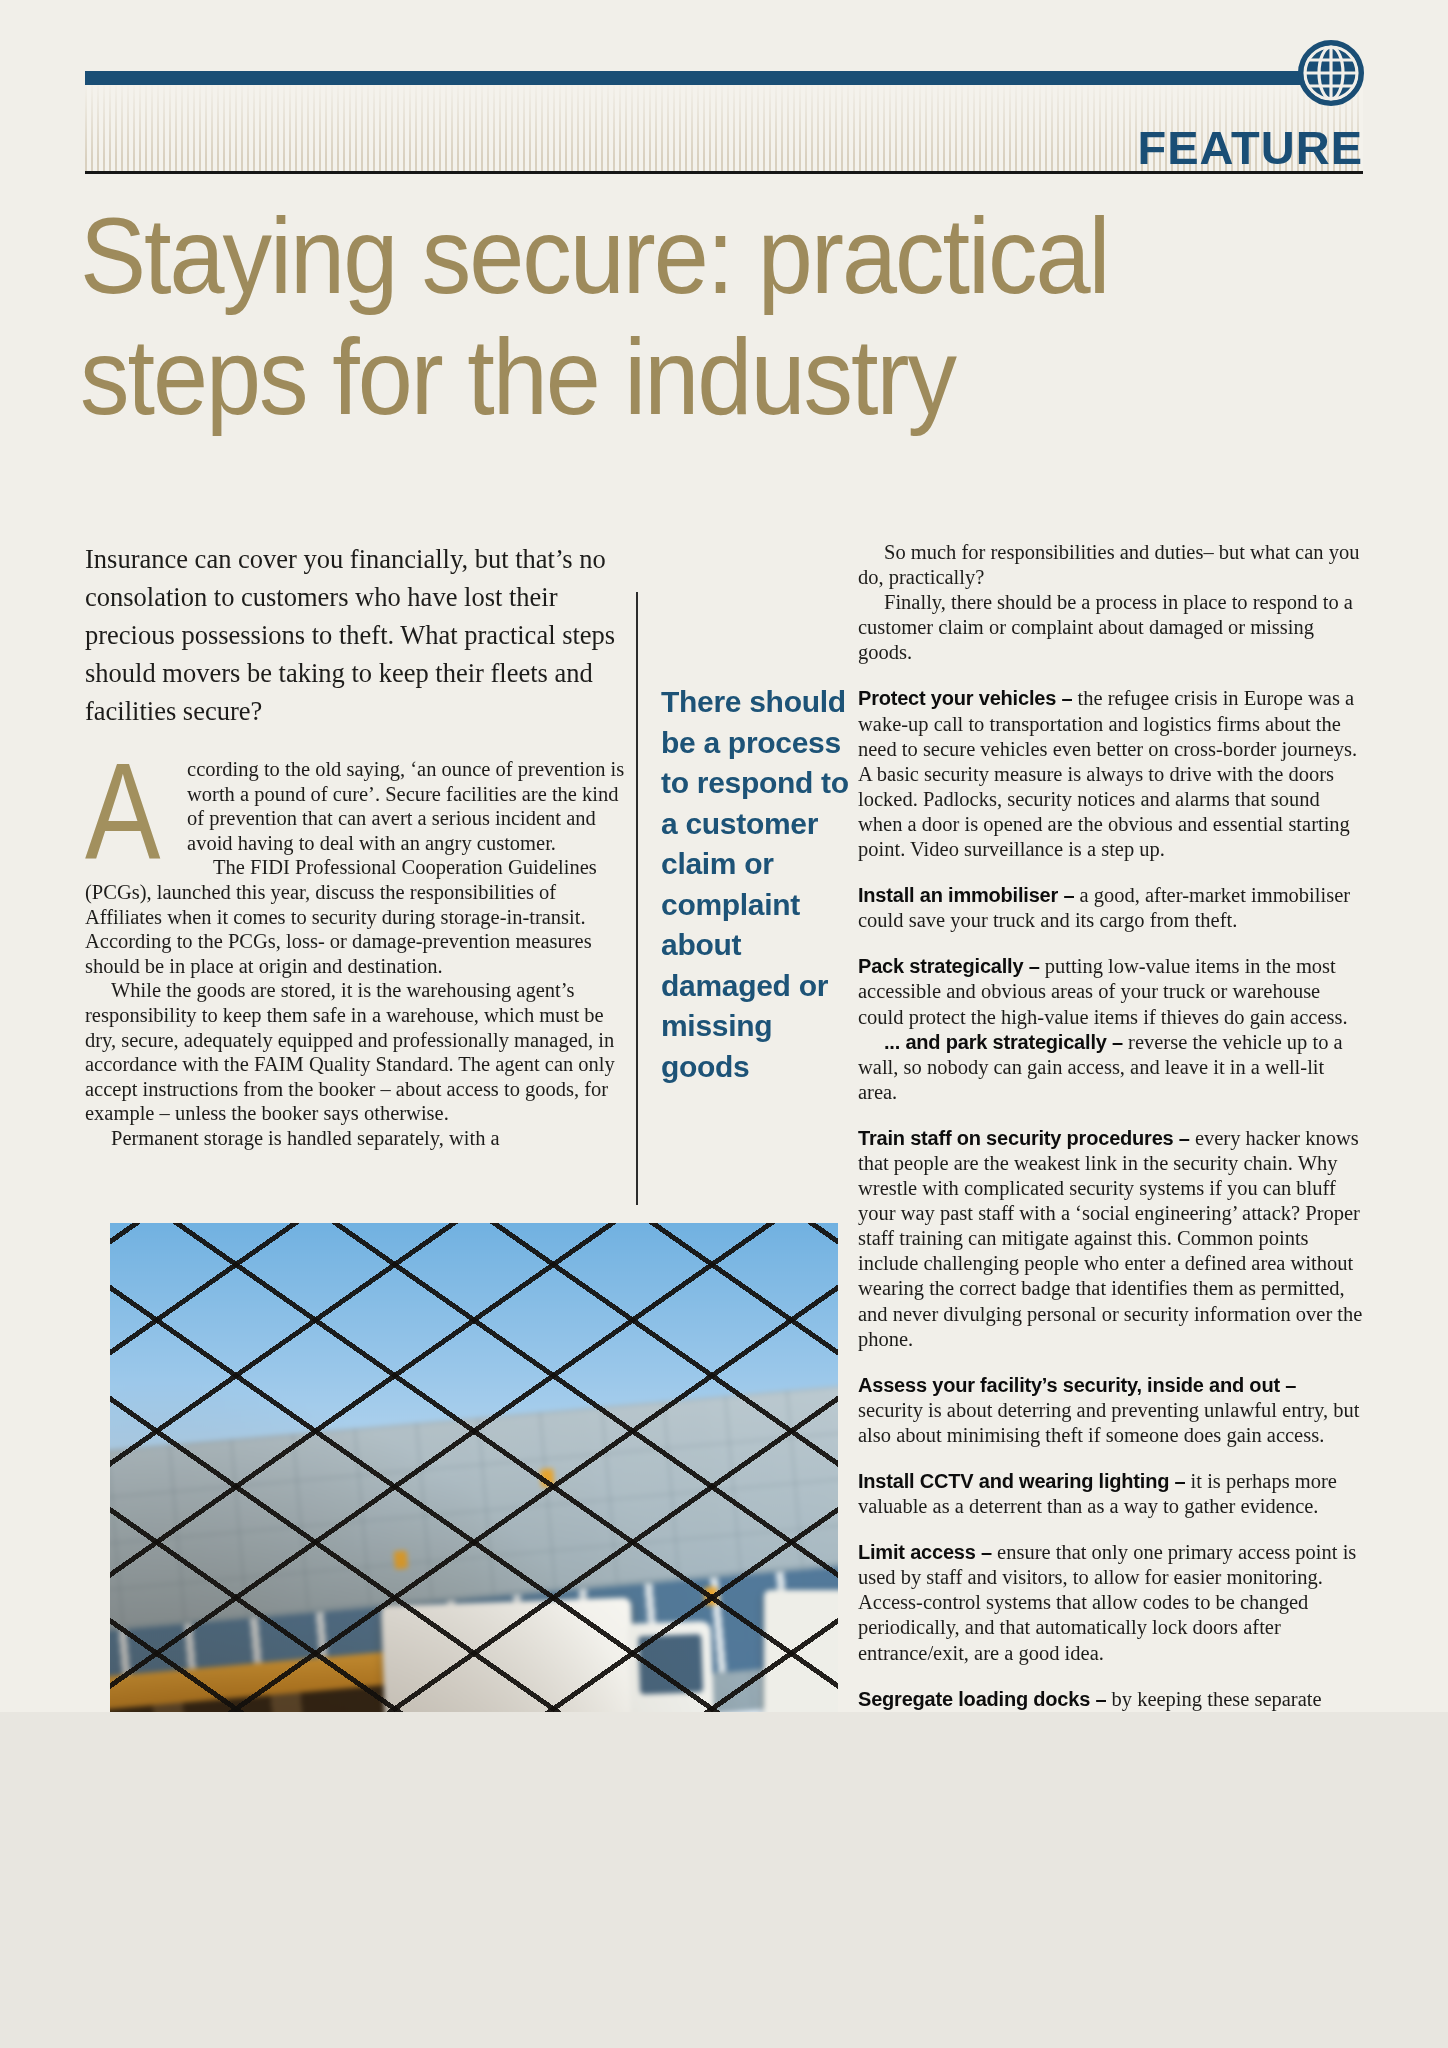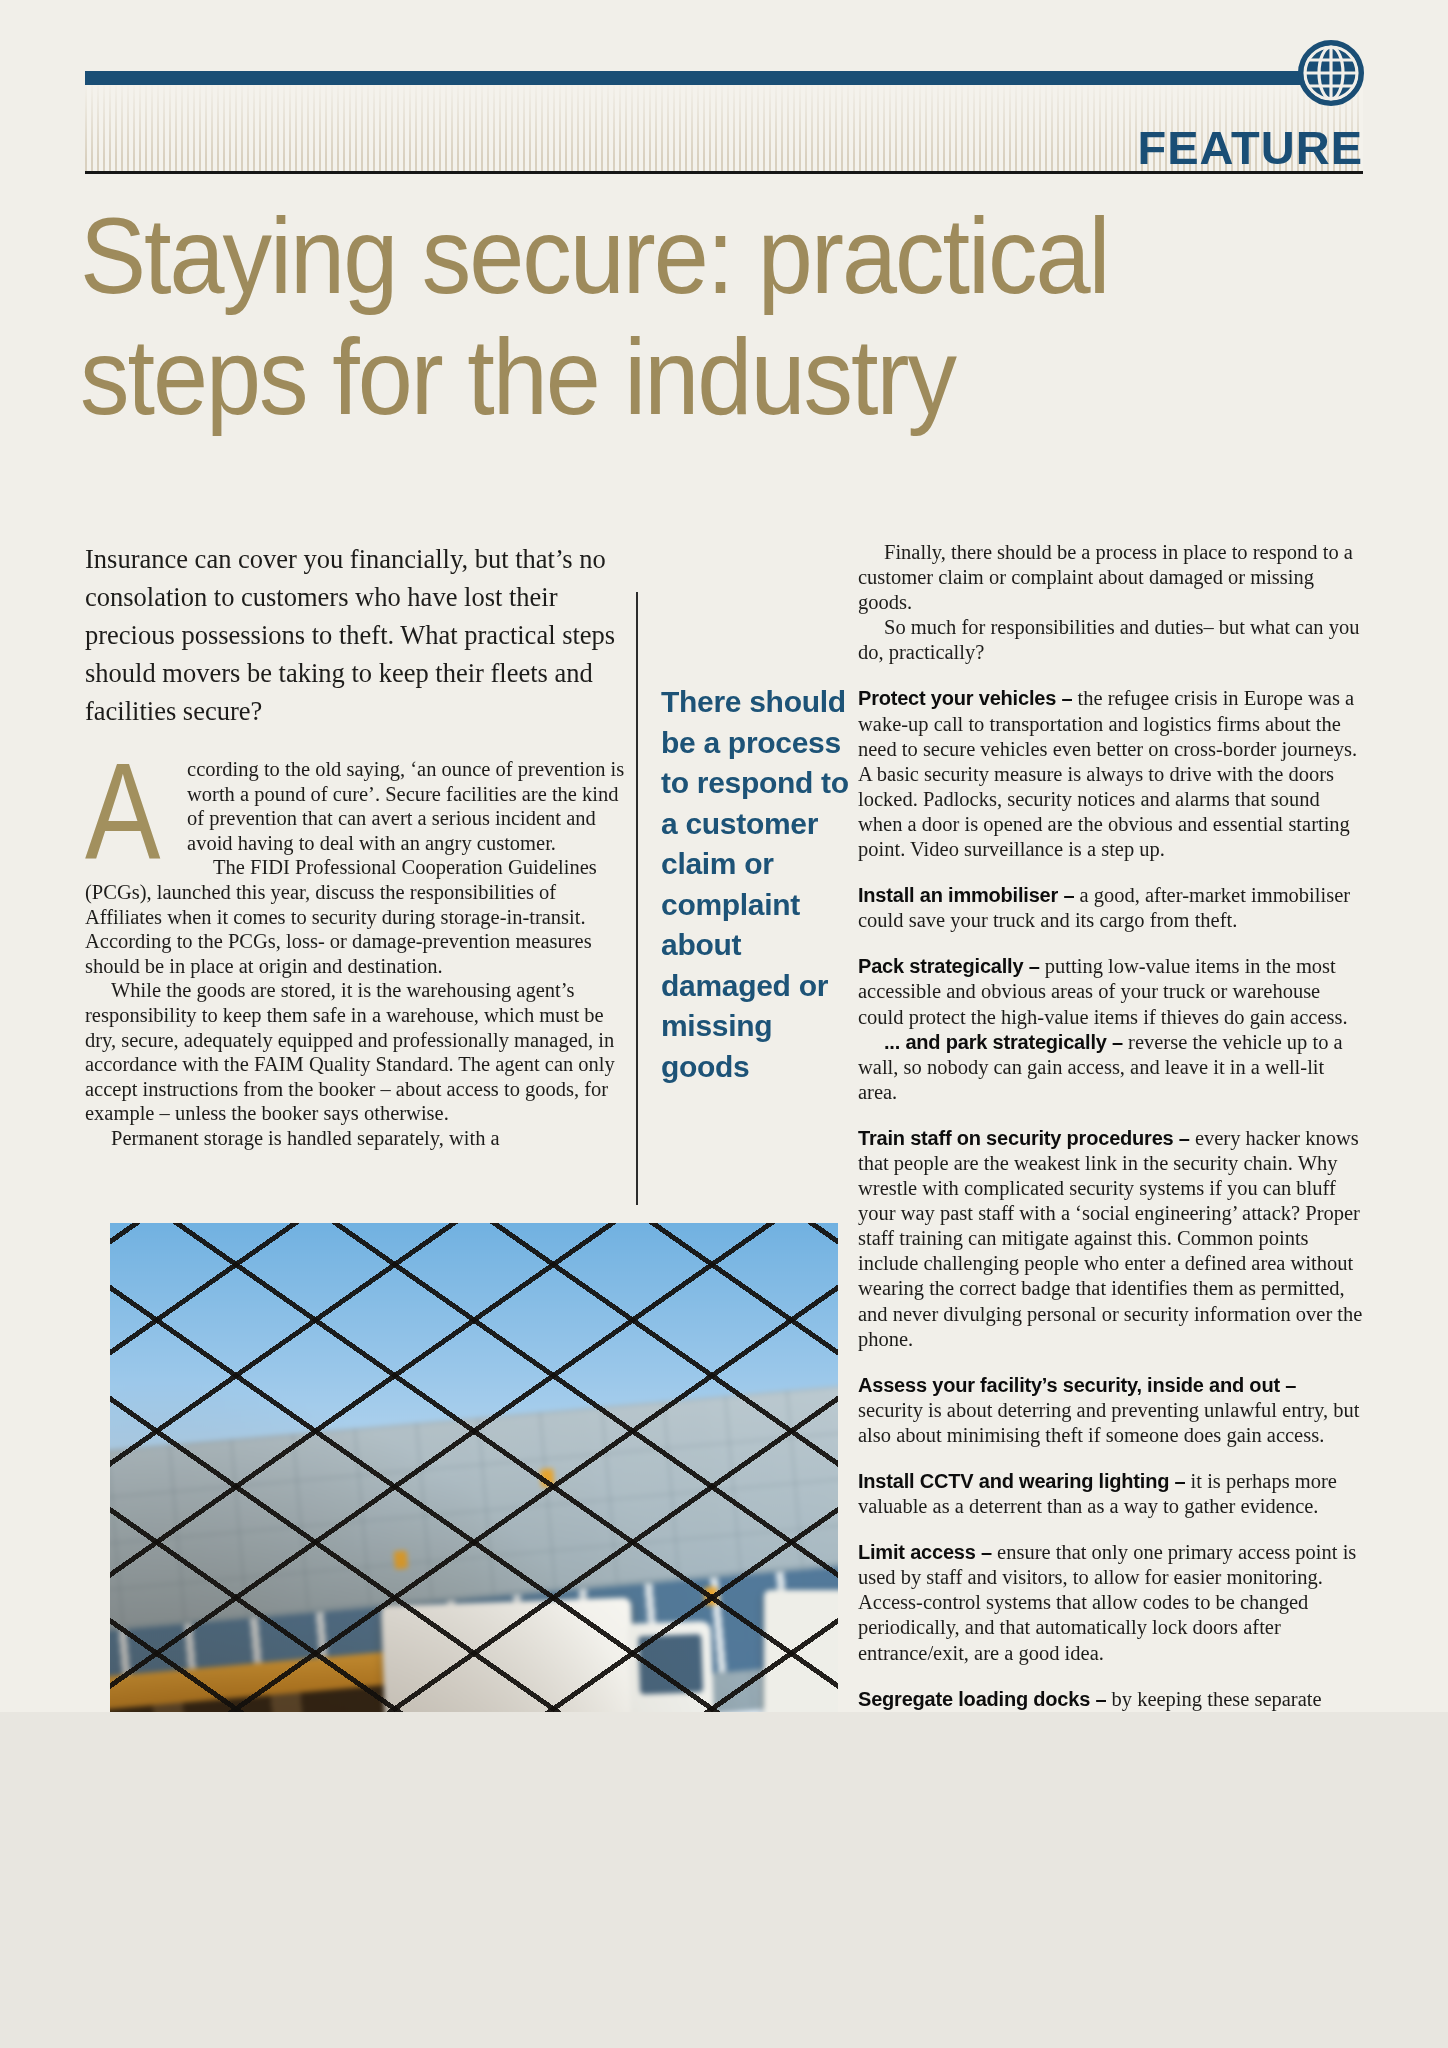--- a/index.html
+++ b/index.html
@@ -125,22 +125,22 @@
     <p><span class="dropcap">A</span><span>ccording to the old saying, ‘an ounce of prevention is worth a pound of cure’. Secure facilities are the kind of prevention that can avert a serious incident and avoid having to deal with an angry customer.</span></p>
     <p class="ind">The FIDI Professional Cooperation Guidelines (PCGs), launched this year, discuss the responsibilities of Affiliates when it comes to security during storage-in-transit. According to the PCGs, loss- or damage-prevention measures should be in place at origin and destination.</p>
     <p class="ind">While the goods are stored, it is the warehousing agent’s responsibility to keep them safe in a warehouse, which must be dry, secure, adequately equipped and professionally managed, in accordance with the FAIM Quality Standard. The agent can only accept instructions from the booker – about access to goods, for example – unless the booker says otherwise.</p>
     <p class="ind">Permanent storage is handled separately, with a</p>
   </div>
 
   <div class="vrule"></div>
   <div class="pullquote">There should be a process to respond to a customer claim or complaint about damaged or missing goods</div>
 
   <div class="col2">
+    <p class="ind">So much for responsibilities and duties– but what can you do, practically?</p>
     <p class="ind">Finally, there should be a process in place to respond to a customer claim or complaint about damaged or missing goods.</p>
-    <p class="ind">So much for responsibilities and duties– but what can you do, practically?</p>
 
     <p class="sec"><span class="runin">Protect your vehicles –</span> <span>the refugee crisis in Europe was a wake-up call to transportation and logistics firms about the need to secure vehicles even better on cross-border journeys. A basic security measure is always to drive with the doors locked. Padlocks, security notices and alarms that sound when a door is opened are the obvious and essential starting point. Video surveillance is a step up.</span></p>
 
     <p class="sec"><span class="runin">Install an immobiliser –</span> <span>a good, after-market immobiliser could save your truck and its cargo from theft.</span></p>
 
     <p class="sec"><span class="runin">Pack strategically –</span> <span>putting low-value items in the most accessible and obvious areas of your truck or warehouse could protect the high-value items if thieves do gain access.</span></p>
     <p class="ind"><span class="runin">... and park strategically –</span> <span>reverse the vehicle up to a wall, so nobody can gain access, and leave it in a well-lit area.</span></p>
 
     <p class="sec"><span class="runin">Train staff on security procedures –</span> <span>every hacker knows that people are the weakest link in the security chain. Why wrestle with complicated security systems if you can bluff your way past staff with a ‘social engineering’ attack? Proper staff training can mitigate against this. Common points include challenging people who enter a defined area without wearing the correct badge that identifies them as permitted, and never divulging personal or security information over the phone.</span></p>
 

